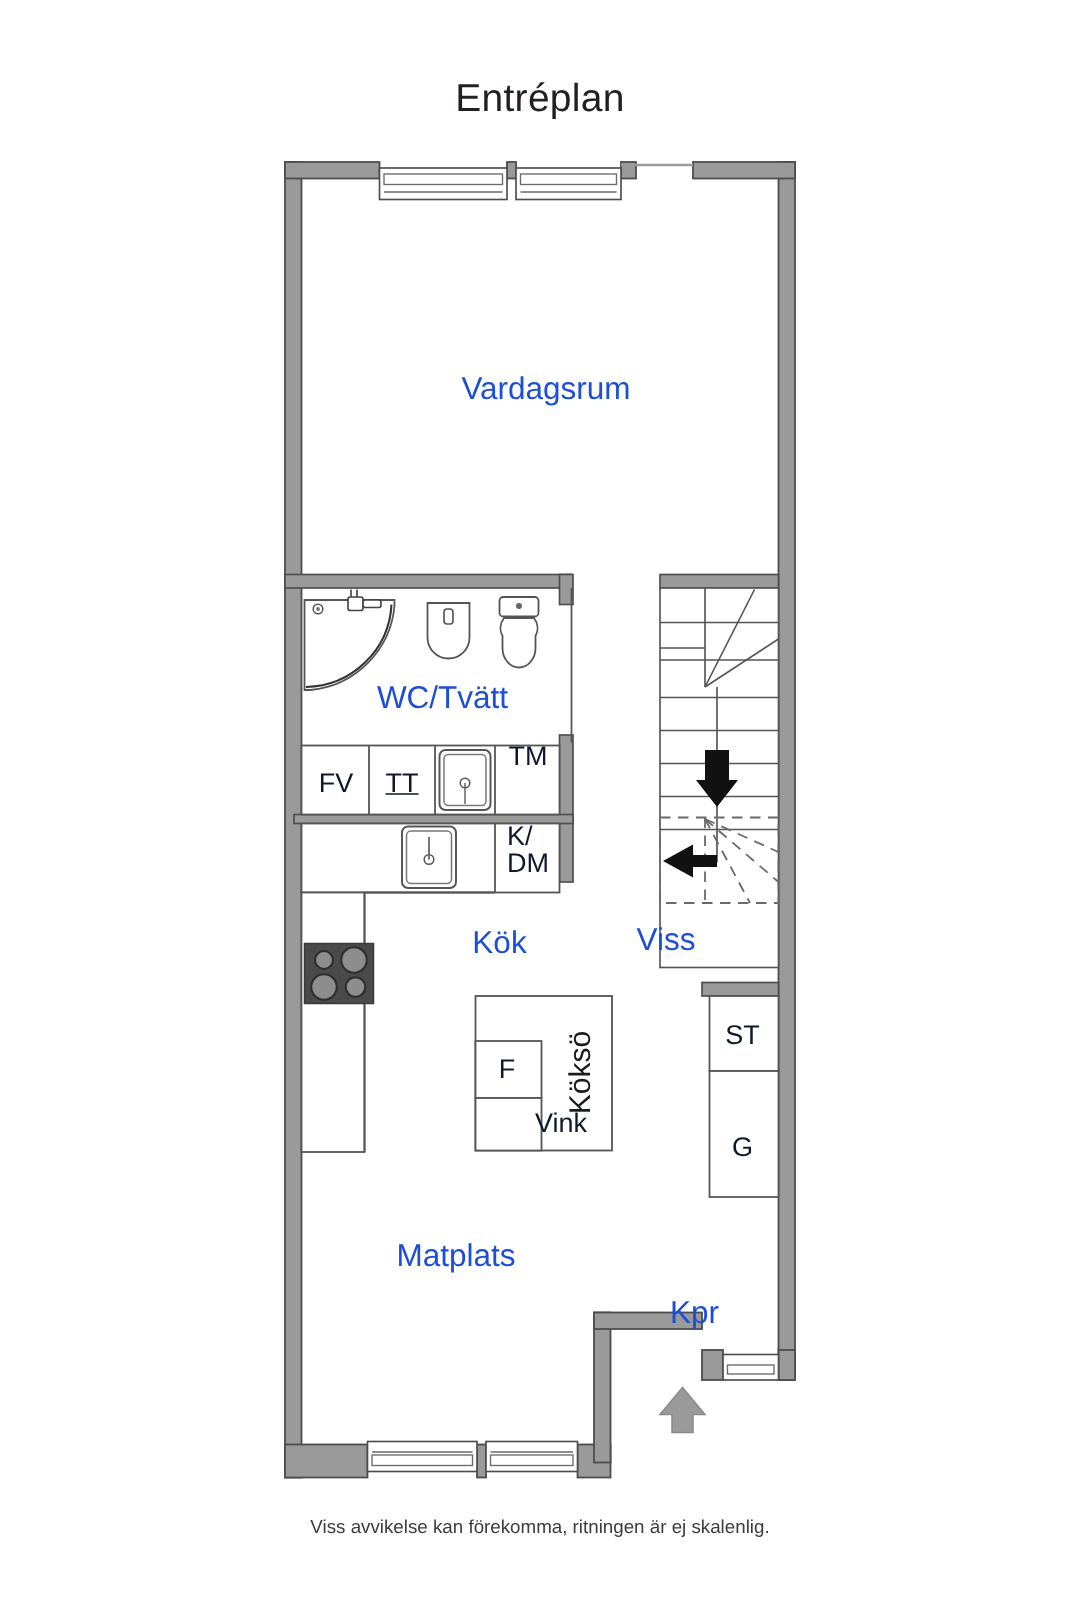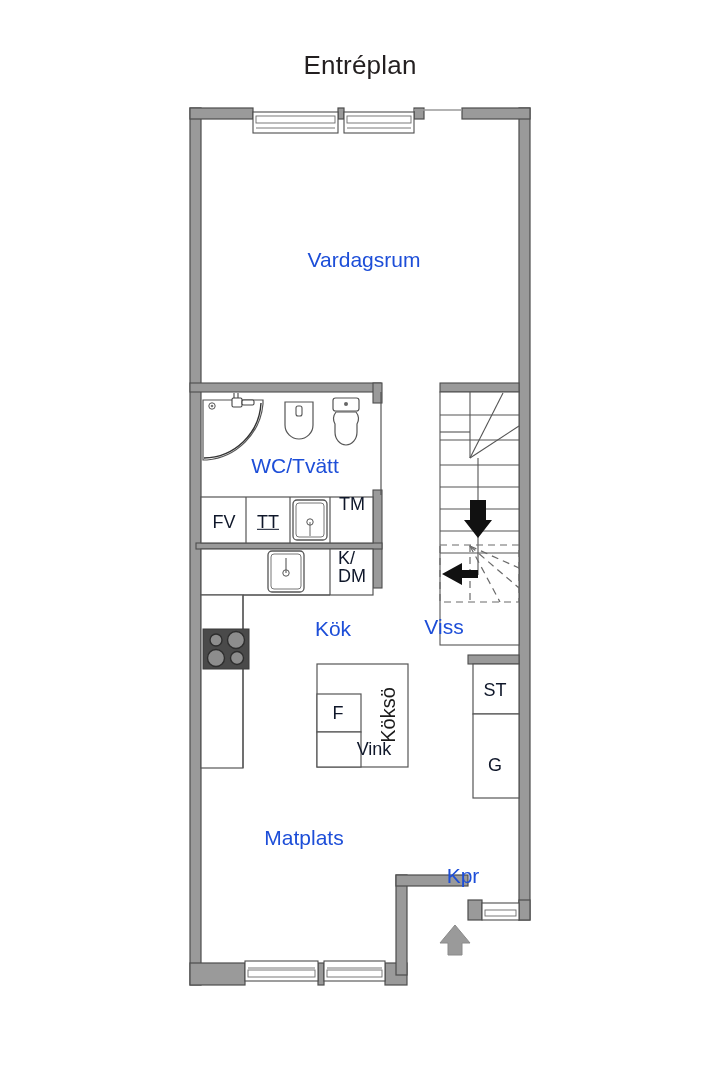--- a/index.html
+++ b/index.html
@@ -276,14 +276,15 @@
   <div class="small-label" style="left:224px; top:522px;">FV</div>
   <div class="small-label" style="left:268px; top:522px;text-decoration:underline;">TT</div>
   <div class="small-label" style="left:352px; top:504px;">TM</div>
   <div class="small-label" style="left:352px; top:567px;">K/<br>DM</div>
   <div class="small-label" style="left:338px; top:713px;">F</div>
   <div class="small-label" style="left:338px; top:749px;margin-left:36px;">Vink</div>
   <div class="small-label" style="left:495px; top:690px;">ST</div>
   <div class="small-label" style="left:495px; top:765px;">G</div>
   <div class="vert-label" style="left:388px; top:715px;">Köksö</div>
 
+  <div id="plan-footer">Viss avvikelse kan förekomma, ritningen är ej skalenlig.</div>
 
 </div>
 
 </body></html>

